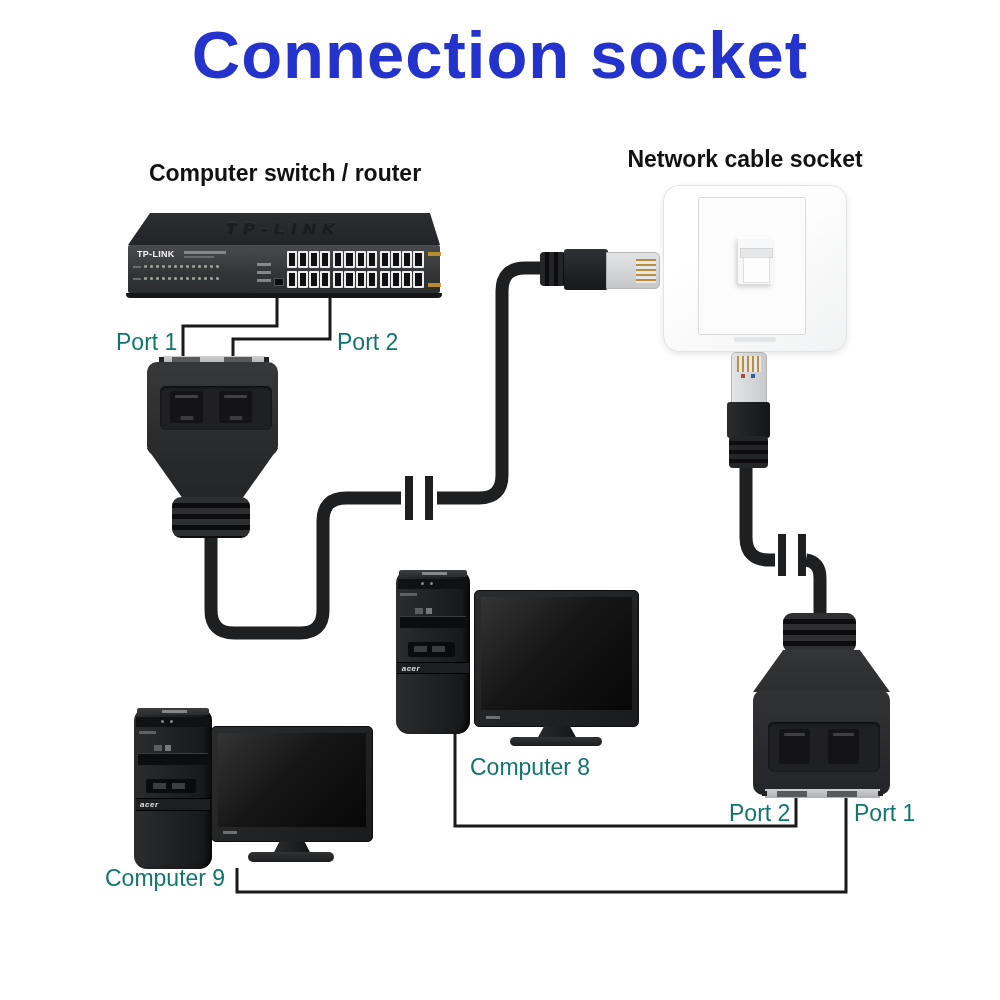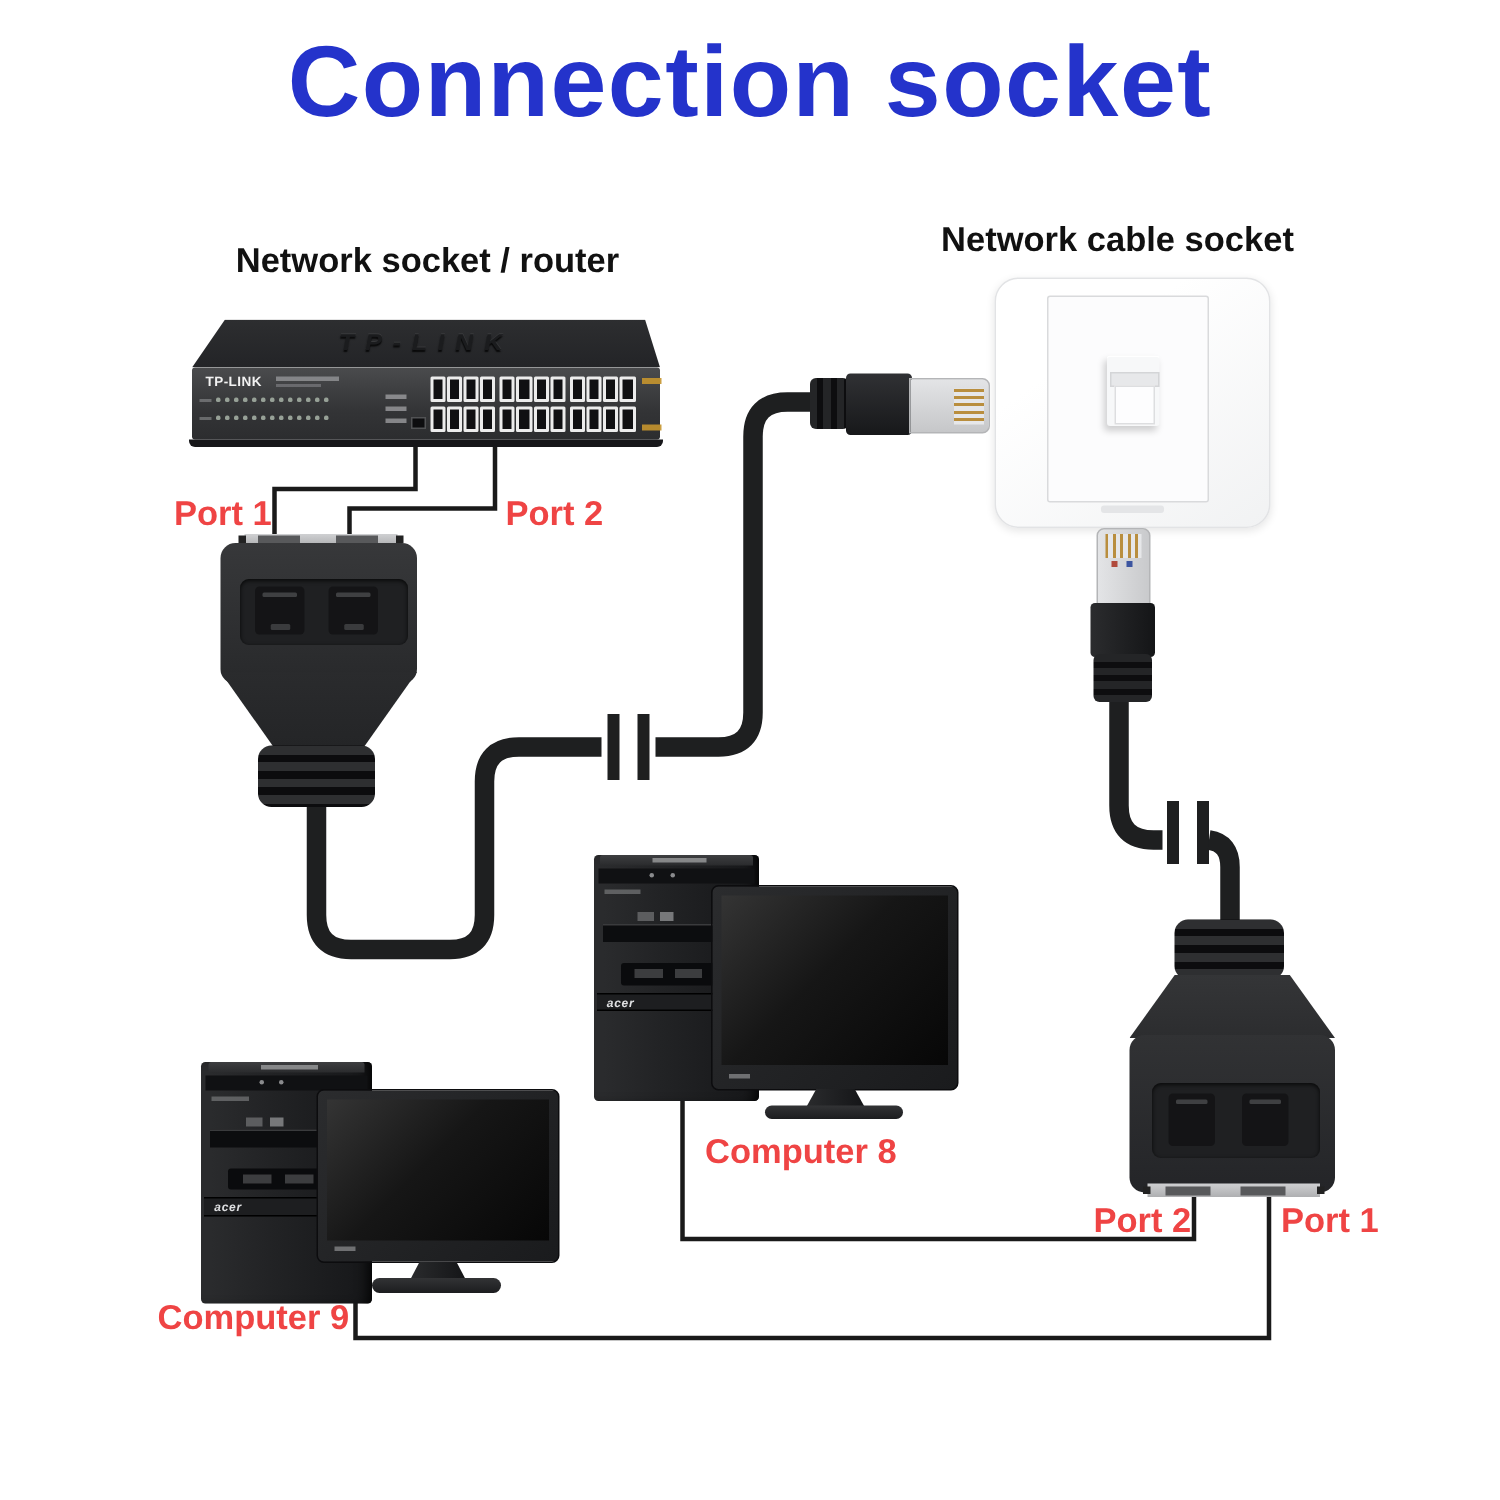--- a/index.html
+++ b/index.html
@@ -8,21 +8,21 @@
     font-family:"Liberation Sans","DejaVu Sans",sans-serif;color:#0e0e0e;
   }
   .abs{position:absolute;}
   
   .title{
     left:0;top:16px;width:1000px;text-align:center;
     font-size:67px;font-weight:bold;letter-spacing:1px;color:#2433cb;
   }
   
   .seclabel{font-size:23px;font-weight:600;color:#111;text-align:center;}
-  .portlabel{font-size:23px;font-weight:700;color:#ef4444;white-space:nowrap;}
+  .portlabel{font-size:23px;font-weight:400;color:#0f766e;white-space:nowrap;}
   
   #cables{left:0;top:0;}
   
   .switch{left:125px;top:205px;width:322px;height:100px;}
   .sw-top{
     position:absolute;left:0;top:8px;width:318px;height:32px;
     clip-path:polygon(25px 0,305px 0,315px 100%,3px 100%);
     background:linear-gradient(180deg,#2d2e30,#232427);
     display:flex;align-items:center;justify-content:center;
   }
@@ -115,21 +115,21 @@
   .plugH-boot{left:564px;top:249px;width:44px;height:41px;background:linear-gradient(180deg,#303134,#17181a);border-radius:3px;}
   .plugH-tip{left:606px;top:252px;width:54px;height:37px;background:linear-gradient(180deg,#e3e4e6,#c6c7c9);border-radius:0 5px 5px 0;border:1px solid #b4b5b7;box-sizing:border-box;}
   .plugH-pins{position:absolute;right:3px;top:6px;width:20px;height:24px;background:repeating-linear-gradient(180deg,#b98e3e 0 2px,#e6e7e9 2px 5px);}
   .plugV-tip{left:731px;top:352px;width:36px;height:52px;background:linear-gradient(90deg,#e3e4e6,#c9cacc);border-radius:5px 5px 0 0;border:1px solid #b4b5b7;box-sizing:border-box;}
   .plugV-pins{position:absolute;left:5px;top:3px;width:24px;height:16px;background:repeating-linear-gradient(90deg,#b98e3e 0 2px,#e6e7e9 2px 5px);}
   .plugV-dotr{position:absolute;left:9px;top:21px;width:4px;height:4px;background:#b04a3c;}
   .plugV-dotb{position:absolute;left:19px;top:21px;width:4px;height:4px;background:#3c55a0;}
   .plugV-boot{left:727px;top:402px;width:43px;height:36px;background:linear-gradient(90deg,#2b2c2e,#141517);border-radius:3px;}
   .plugV-ridges{left:729px;top:436px;width:39px;height:32px;background:repeating-linear-gradient(180deg,#242527 0 5px,#0d0d0f 5px 9px);border-radius:4px;}
   
-  .tower{background:linear-gradient(90deg,#2a2b2d 0 6%,#222325 40%,#161719);border-radius:3px;box-shadow:inset -7px 0 9px -5px #000;padding-left:36px;}
+  .tower{background:linear-gradient(90deg,#2a2b2d 0 6%,#222325 40%,#161719);border-radius:13px;box-shadow:inset -7px 0 9px -5px #000;}
   .tower .cap{position:absolute;left:4%;top:0;width:92%;height:7px;background:linear-gradient(180deg,#3d3e40,#2a2b2d);border-radius:2px 2px 0 0;}
   .tower .capslot{position:absolute;left:34%;top:2px;width:36%;height:3px;background:#9b9c9e;opacity:.8;}
   .tower .bezel{position:absolute;left:3%;top:9px;width:94%;height:10px;background:#101113;}
   .tower .dot{position:absolute;top:12px;width:3px;height:3px;border-radius:50%;background:#8a8b8d;}
   .tower .tinytxt{position:absolute;left:6%;top:23px;width:22%;height:2.5px;background:#7d7e80;opacity:.65;}
   .tower .drive{position:absolute;left:5%;top:28%;width:90%;height:7%;background:#0c0d0f;border-top:1px solid #3a3b3d;}
   .tower .dbtn1{position:absolute;left:26%;top:23%;width:10%;height:4%;background:#5c5d5f;}
   .tower .dbtn2{position:absolute;left:40%;top:23%;width:8%;height:4%;background:#77787a;}
   .tower .bay{position:absolute;left:16%;top:44%;width:64%;height:9%;background:#0a0b0d;border-radius:2px;}
   .tower .bay i{position:absolute;top:28%;width:26%;height:40%;background:#3c3d3f;}
@@ -158,21 +158,21 @@
   <path d="M 802 534 L 802 576" stroke="#1e1f20" stroke-width="8"></path>
   <path d="M 806 560 Q 820 562 820 578 L 820 618" fill="none" stroke="#1e1f20" stroke-width="13"></path>
 
   <path d="M 277 296 L 277 326 L 183 326 L 183 361" fill="none" stroke="#1a1a1a" stroke-width="3"></path>
   <path d="M 330 296 L 330 339 L 233 339 L 233 361" fill="none" stroke="#1a1a1a" stroke-width="3"></path>
   <path d="M 455 734 L 455 826 L 796 826 L 796 796" fill="none" stroke="#1a1a1a" stroke-width="3"></path>
   <path d="M 237 868 L 237 892 L 846 892 L 846 796" fill="none" stroke="#1a1a1a" stroke-width="3"></path>
 </svg>
 
 <div class="abs title">Connection socket</div>
-<div class="abs seclabel" style="left:135px;top:160px;width:300px;">Network socket / router</div>
+<div class="abs seclabel" style="left:135px;top:160px;width:300px;">Computer switch / router</div>
 <div class="abs seclabel" style="left:595px;top:146px;width:300px;">Network cable socket</div>
 
 <div class="abs switch">
   <div class="sw-top">
     <span class="sw-top-logo">TP-LINK</span>
   </div>
   <div class="sw-front">
     <span class="sw-logo">TP-LINK</span>
     <span class="sw-model-l1"></span>
     <span class="sw-model-l2"></span>

